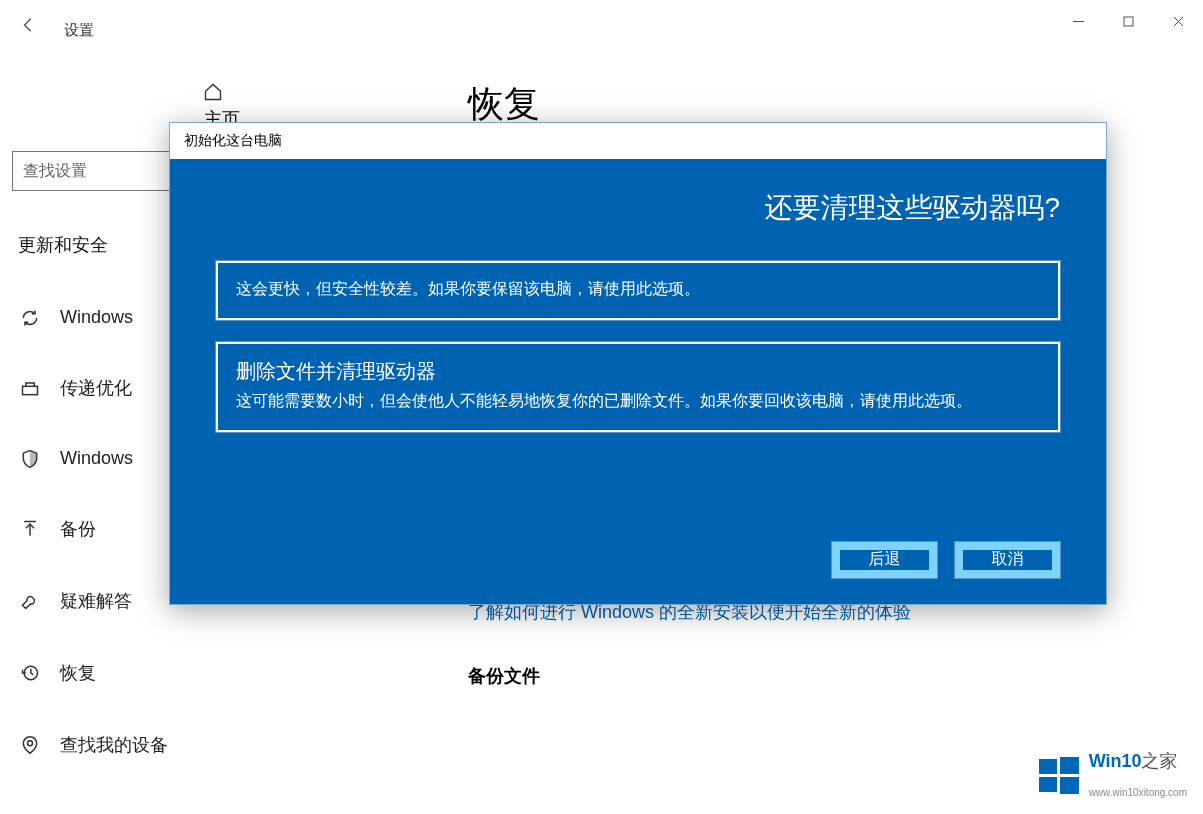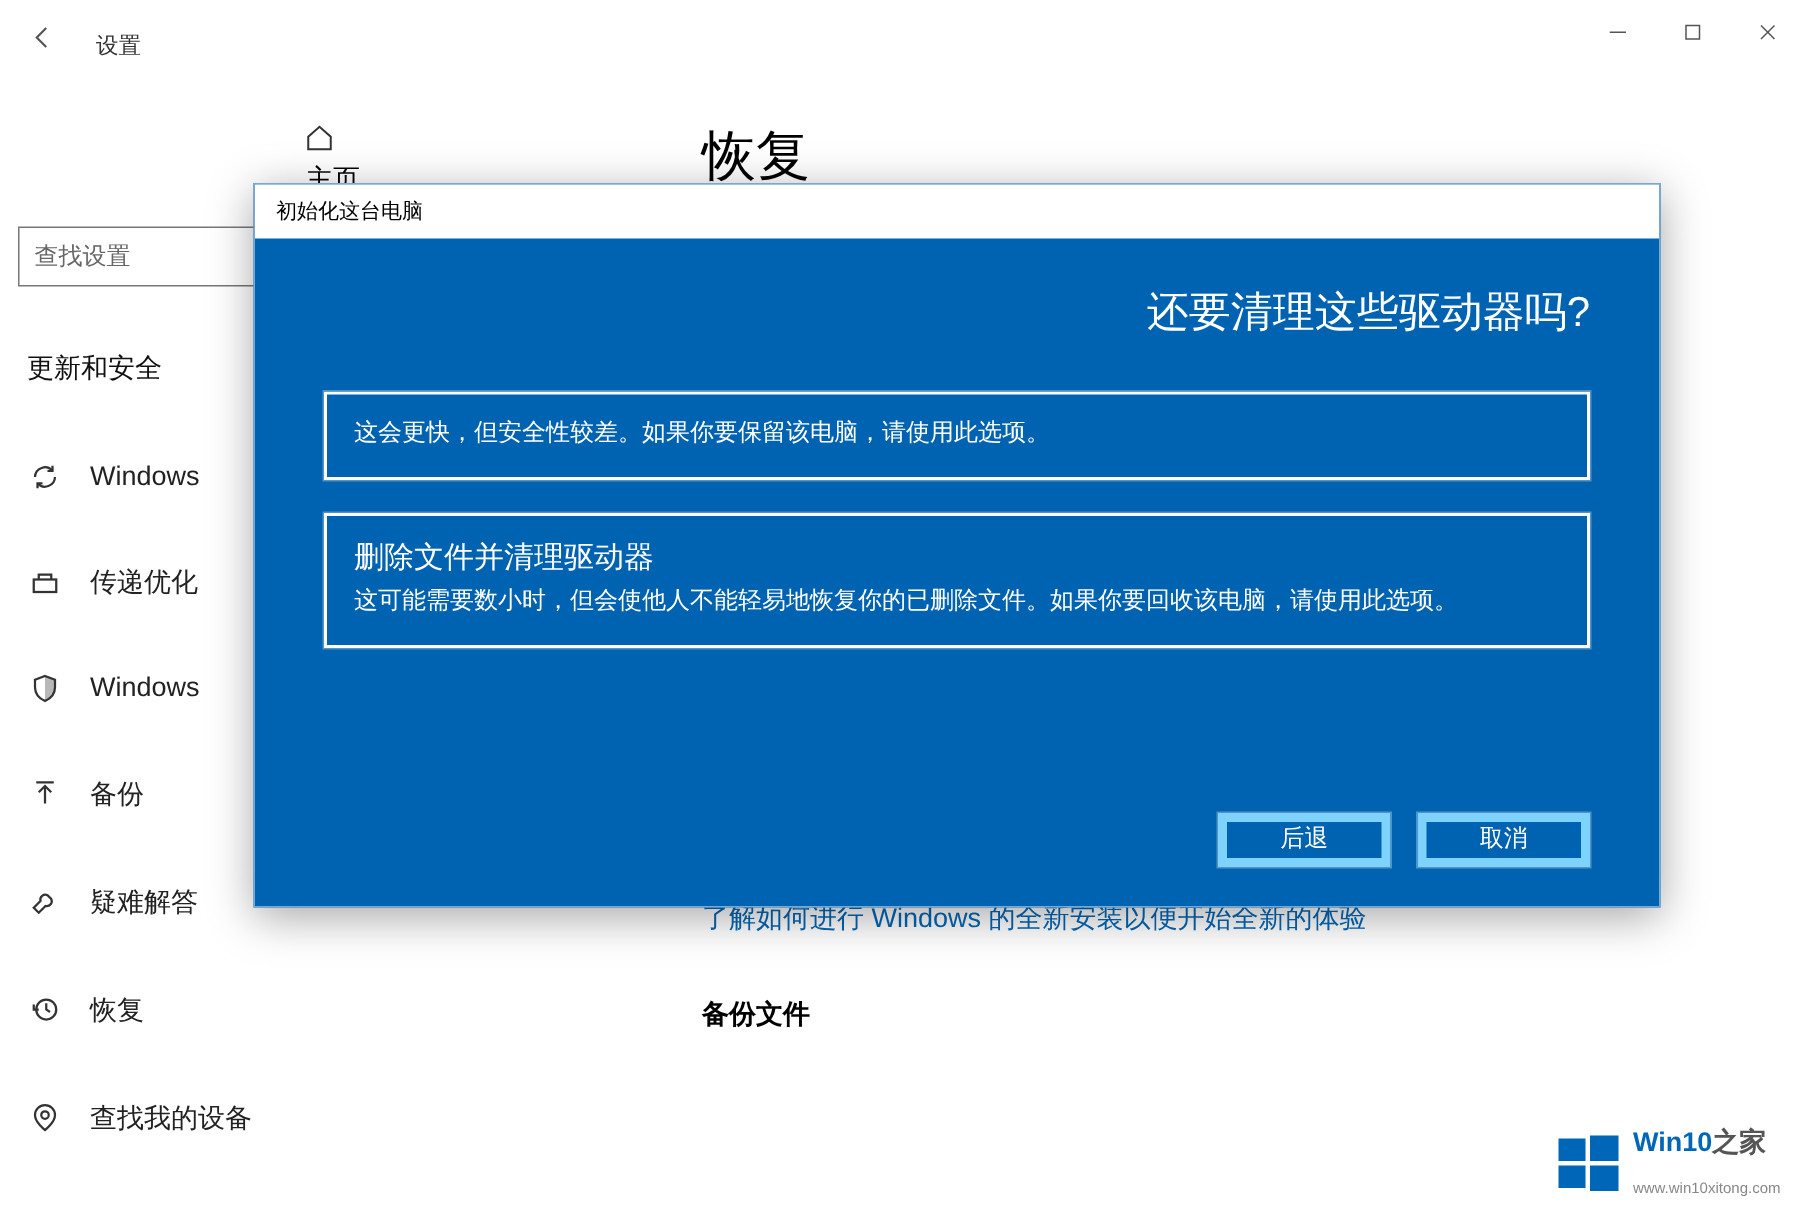--- a/index.html
+++ b/index.html
@@ -173,23 +173,23 @@
       font-size: 16px;
       line-height: 1.55;
     }
     .dialog-footer {
       display: flex;
       justify-content: flex-end;
       gap: 18px;
       margin-top: 110px;
     }
     .dlg-btn {
-      width: 115px;
+      width: 105px;
       height: 36px;
-      border: 6px solid #7dd3fc;
+      border: 8px solid #7dd3fc;
       outline: 1px solid #5393c5;
       background: transparent;
       color: #fff;
       font-size: 16px;
       display: flex;
       align-items: center;
       justify-content: center;
     }
 
     
@@ -197,21 +197,21 @@
       position: absolute;
       right: 8px;
       bottom: 10px;
       display: flex;
       align-items: center;
       gap: 8px;
       padding: 6px 8px;
     }
     .wm-logo { width: 44px; height: 40px; }
     .wm-text { font-size: 18px; font-weight: 600; color: #0067b8; line-height:1; }
-    .wm-text .zi { color:#555; font-weight:700;}
+    .wm-text .zi { color:#555; font-weight:400;}
     .wm-url { font-size: 10px; color: #888; margin-top:17px; }
   </style>
 </head>
 <body>
 
 <div class="titlebar">
   <div class="back-btn">
     <svg viewBox="0 0 20 20" width="18" height="18" fill="none" stroke="#555" stroke-width="1.6">
       <polyline points="12,3 5,10 12,17"></polyline>
     </svg>

